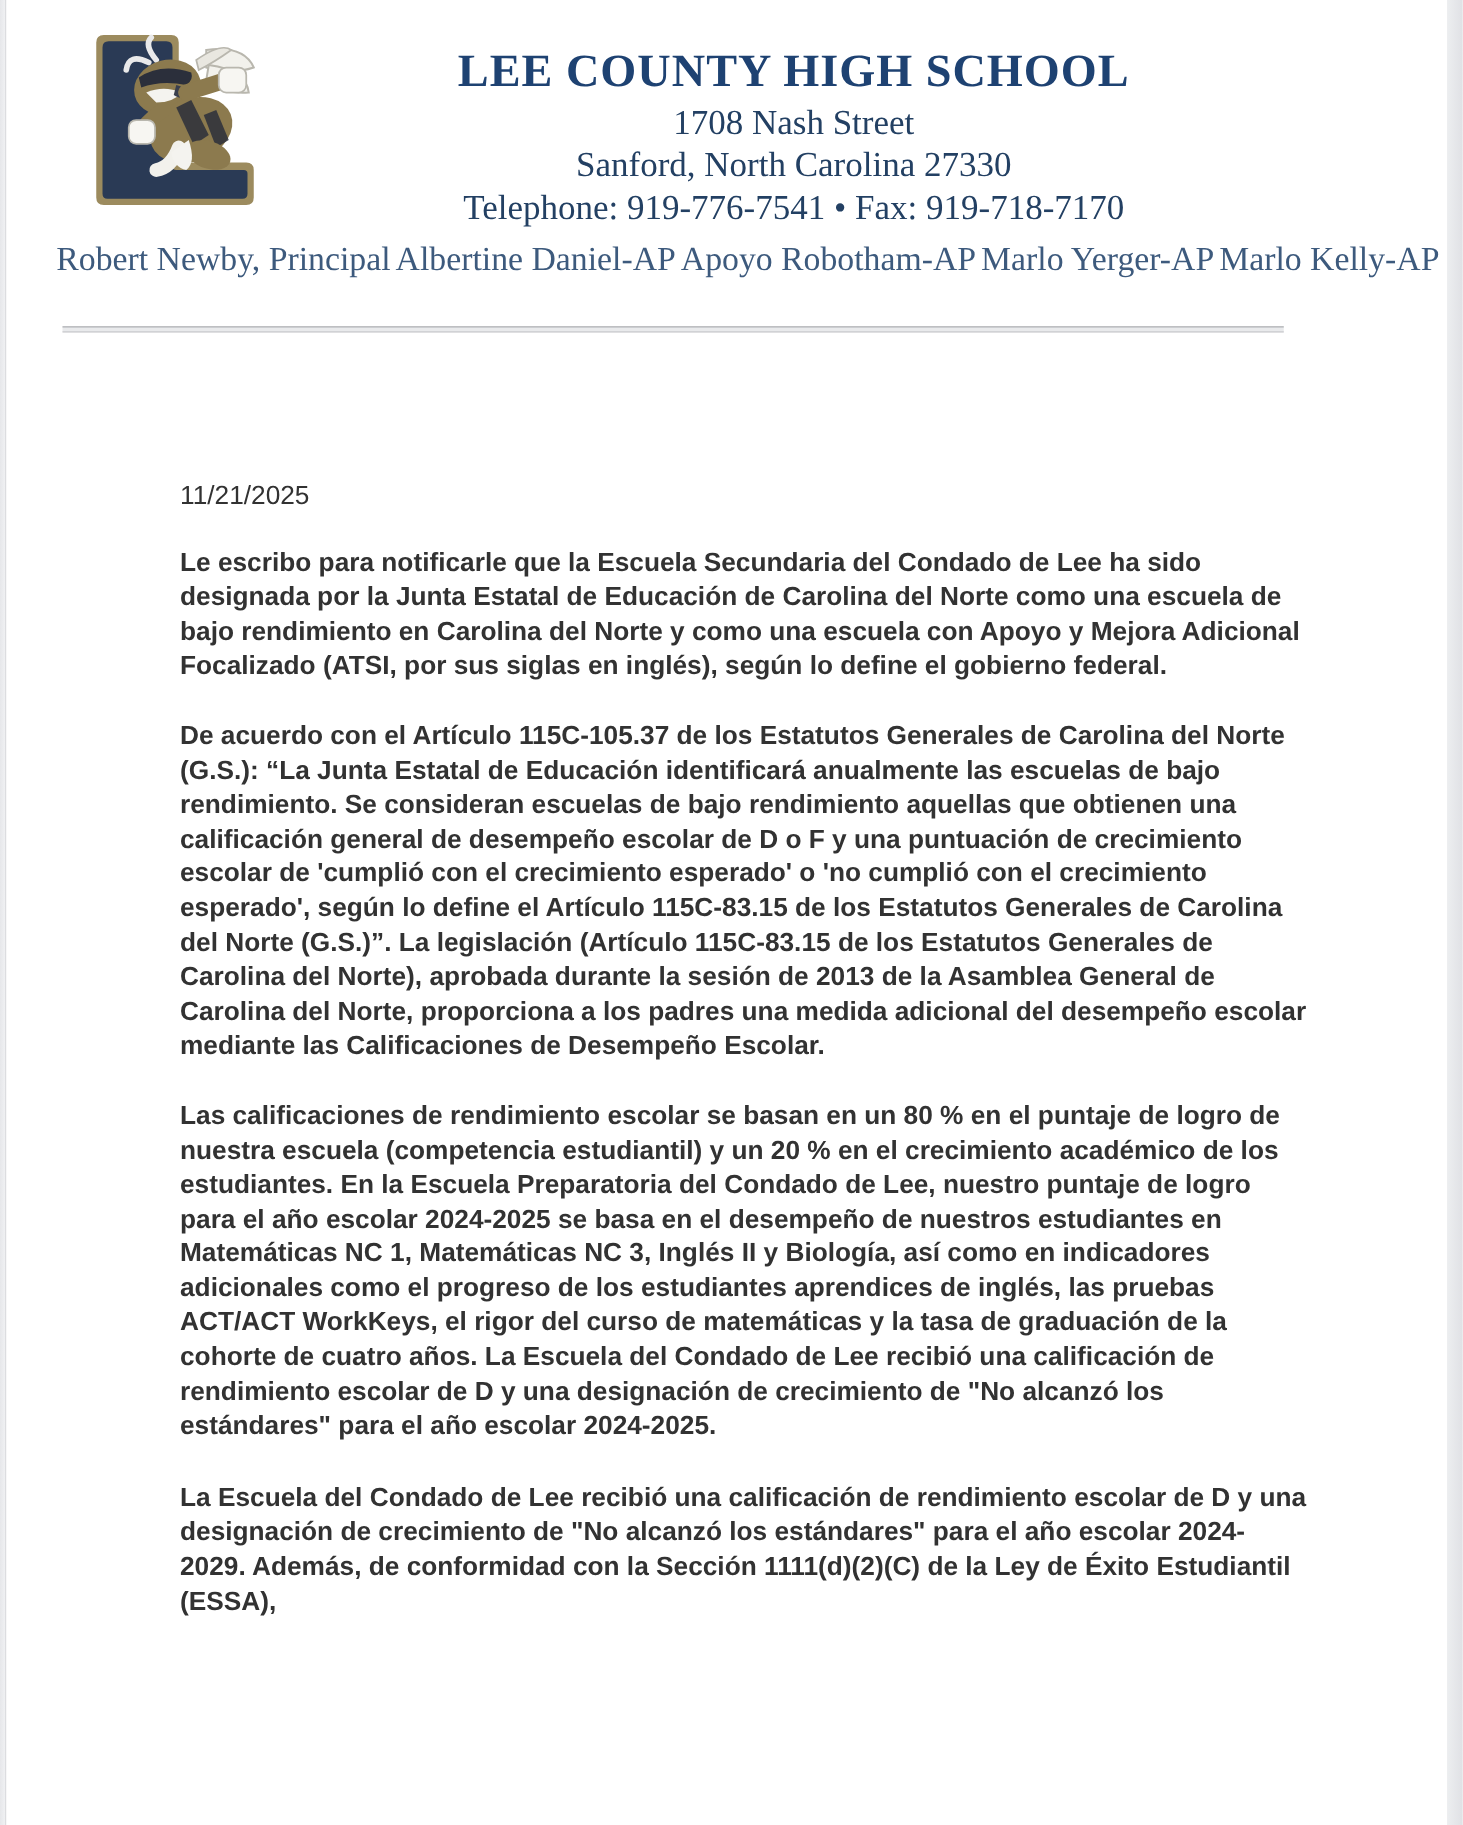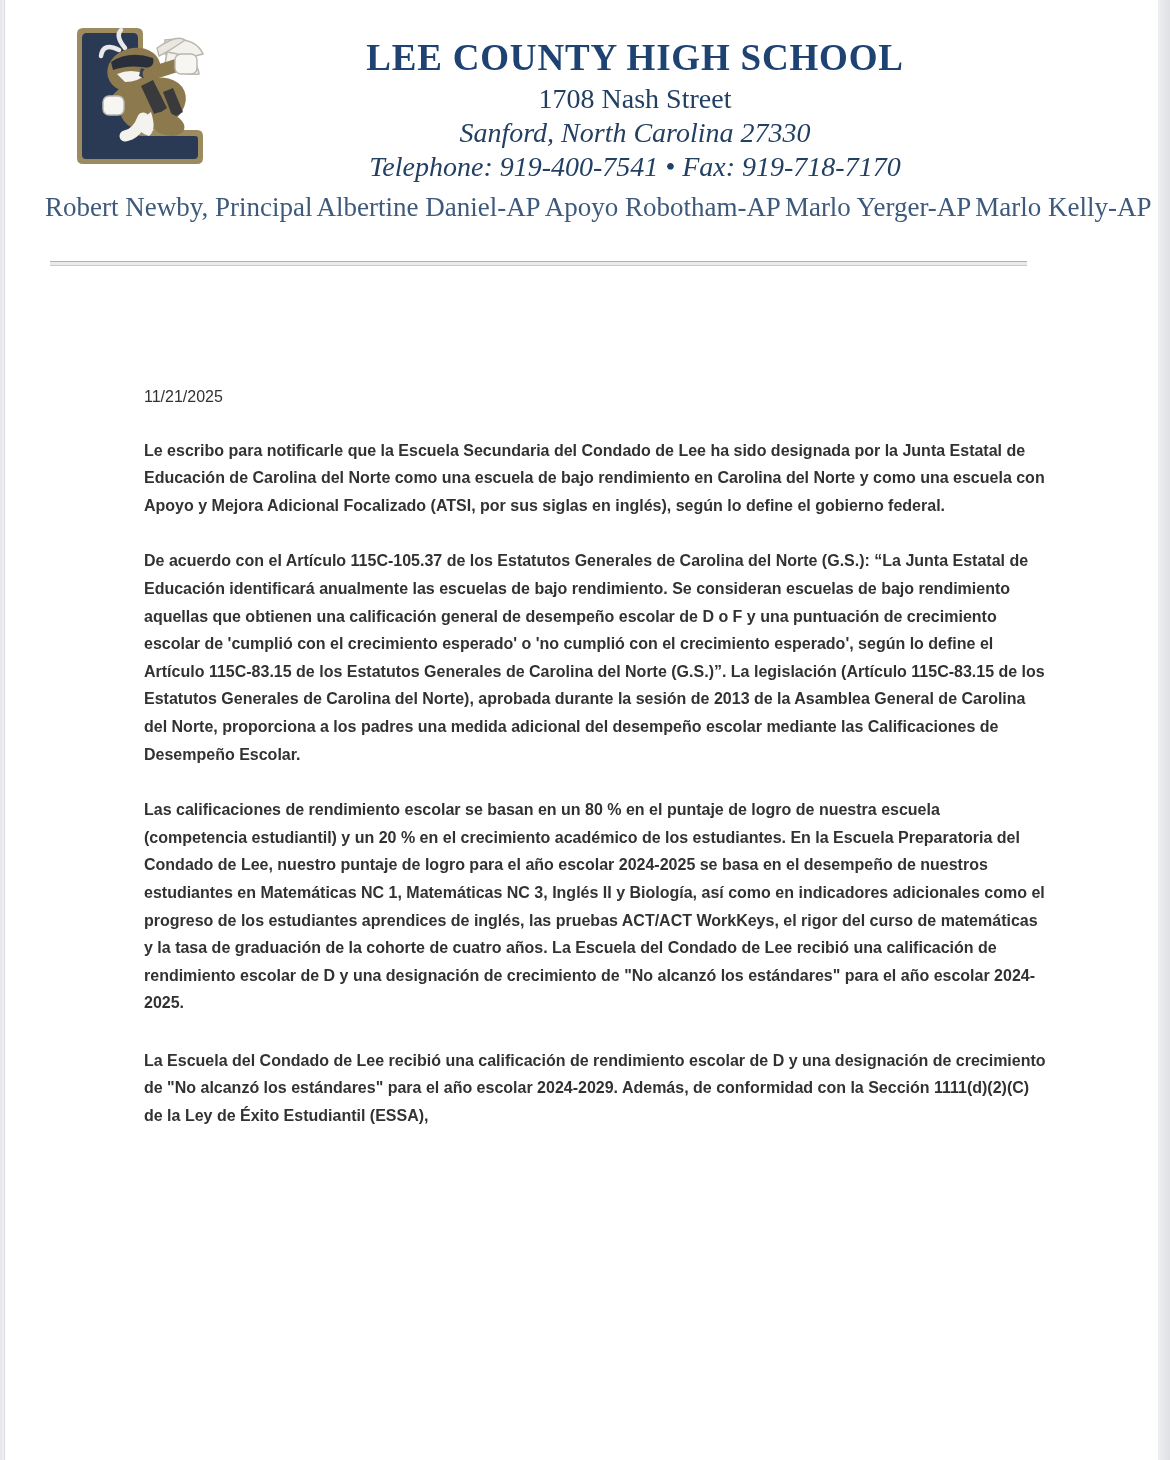--- a/index.html
+++ b/index.html
@@ -70,21 +70,21 @@
     line-height: 1.08;
     white-space: nowrap;
   }
   .addr-line {
     font-family: "Liberation Serif", serif;
     font-size: 28px;
     color: #234063;
     line-height: 1.18;
     margin-top: 4px;
   }
-  .addr-line + .addr-line { margin-top: 1px; font-style: italic; }
+  .addr-line + .addr-line { margin-top: 1px; }
 
   
   .admins {
     position: absolute;
     left: 38px;
     top: 192px;
     width: 1000px;
     display: flex;
     justify-content: space-between;
     font-family: "Liberation Serif", serif;
@@ -110,21 +110,21 @@
   .body-area {
     position: absolute;
     left: 139px;
     top: 383px;
     width: 902px;
   }
   .doc-date,
   .salutation,
   .para {
     font-family: "Liberation Sans", sans-serif;
-    font-size: 16px;
+    font-size: 21px;
     line-height: 27.6px;
     color: #323232;
     text-align: left;
   }
   .doc-date { margin: 0 0 26px 0; }
   .salutation { margin: 0 0 28px 0; }
   .para { margin: 0 0 28px 0; font-weight: bold; }
   .para.gap-before { margin-top: 30px; }
 </style>
 </head>
@@ -168,21 +168,21 @@
           <path d="M98 106 Q92 122 80 124" stroke="#f2f1ec" stroke-width="11" fill="none" stroke-linecap="round"></path>
           <ellipse cx="122" cy="112" rx="18" ry="11" transform="rotate(18 122 112)" fill="#8c7a4e"></ellipse>
           <path d="M106 100 Q112 118 104 124 Q94 122 92 110 Z" fill="#f4f3ef"></path>
         </svg>
       </div>
 
       <div class="school-block">
         <div class="school-name">LEE COUNTY HIGH SCHOOL</div>
         <div class="addr-line">1708 Nash Street</div>
         <div class="addr-line">Sanford, North Carolina 27330</div>
-        <div class="addr-line">Telephone: 919-400-7541 • Fax: 919-718-7170</div>
+        <div class="addr-line">Telephone: 919-776-7541 • Fax: 919-718-7170</div>
       </div>
     </div>
 
     <div class="admins">
       <span class="admin-name">Robert Newby, Principal</span>
       <span class="admin-name">Albertine Daniel-AP</span>
       <span class="admin-name">Apoyo Robotham-AP</span>
       <span class="admin-name">Marlo Yerger-AP</span>
       <span class="admin-name">Marlo Kelly-AP</span>
     </div>

